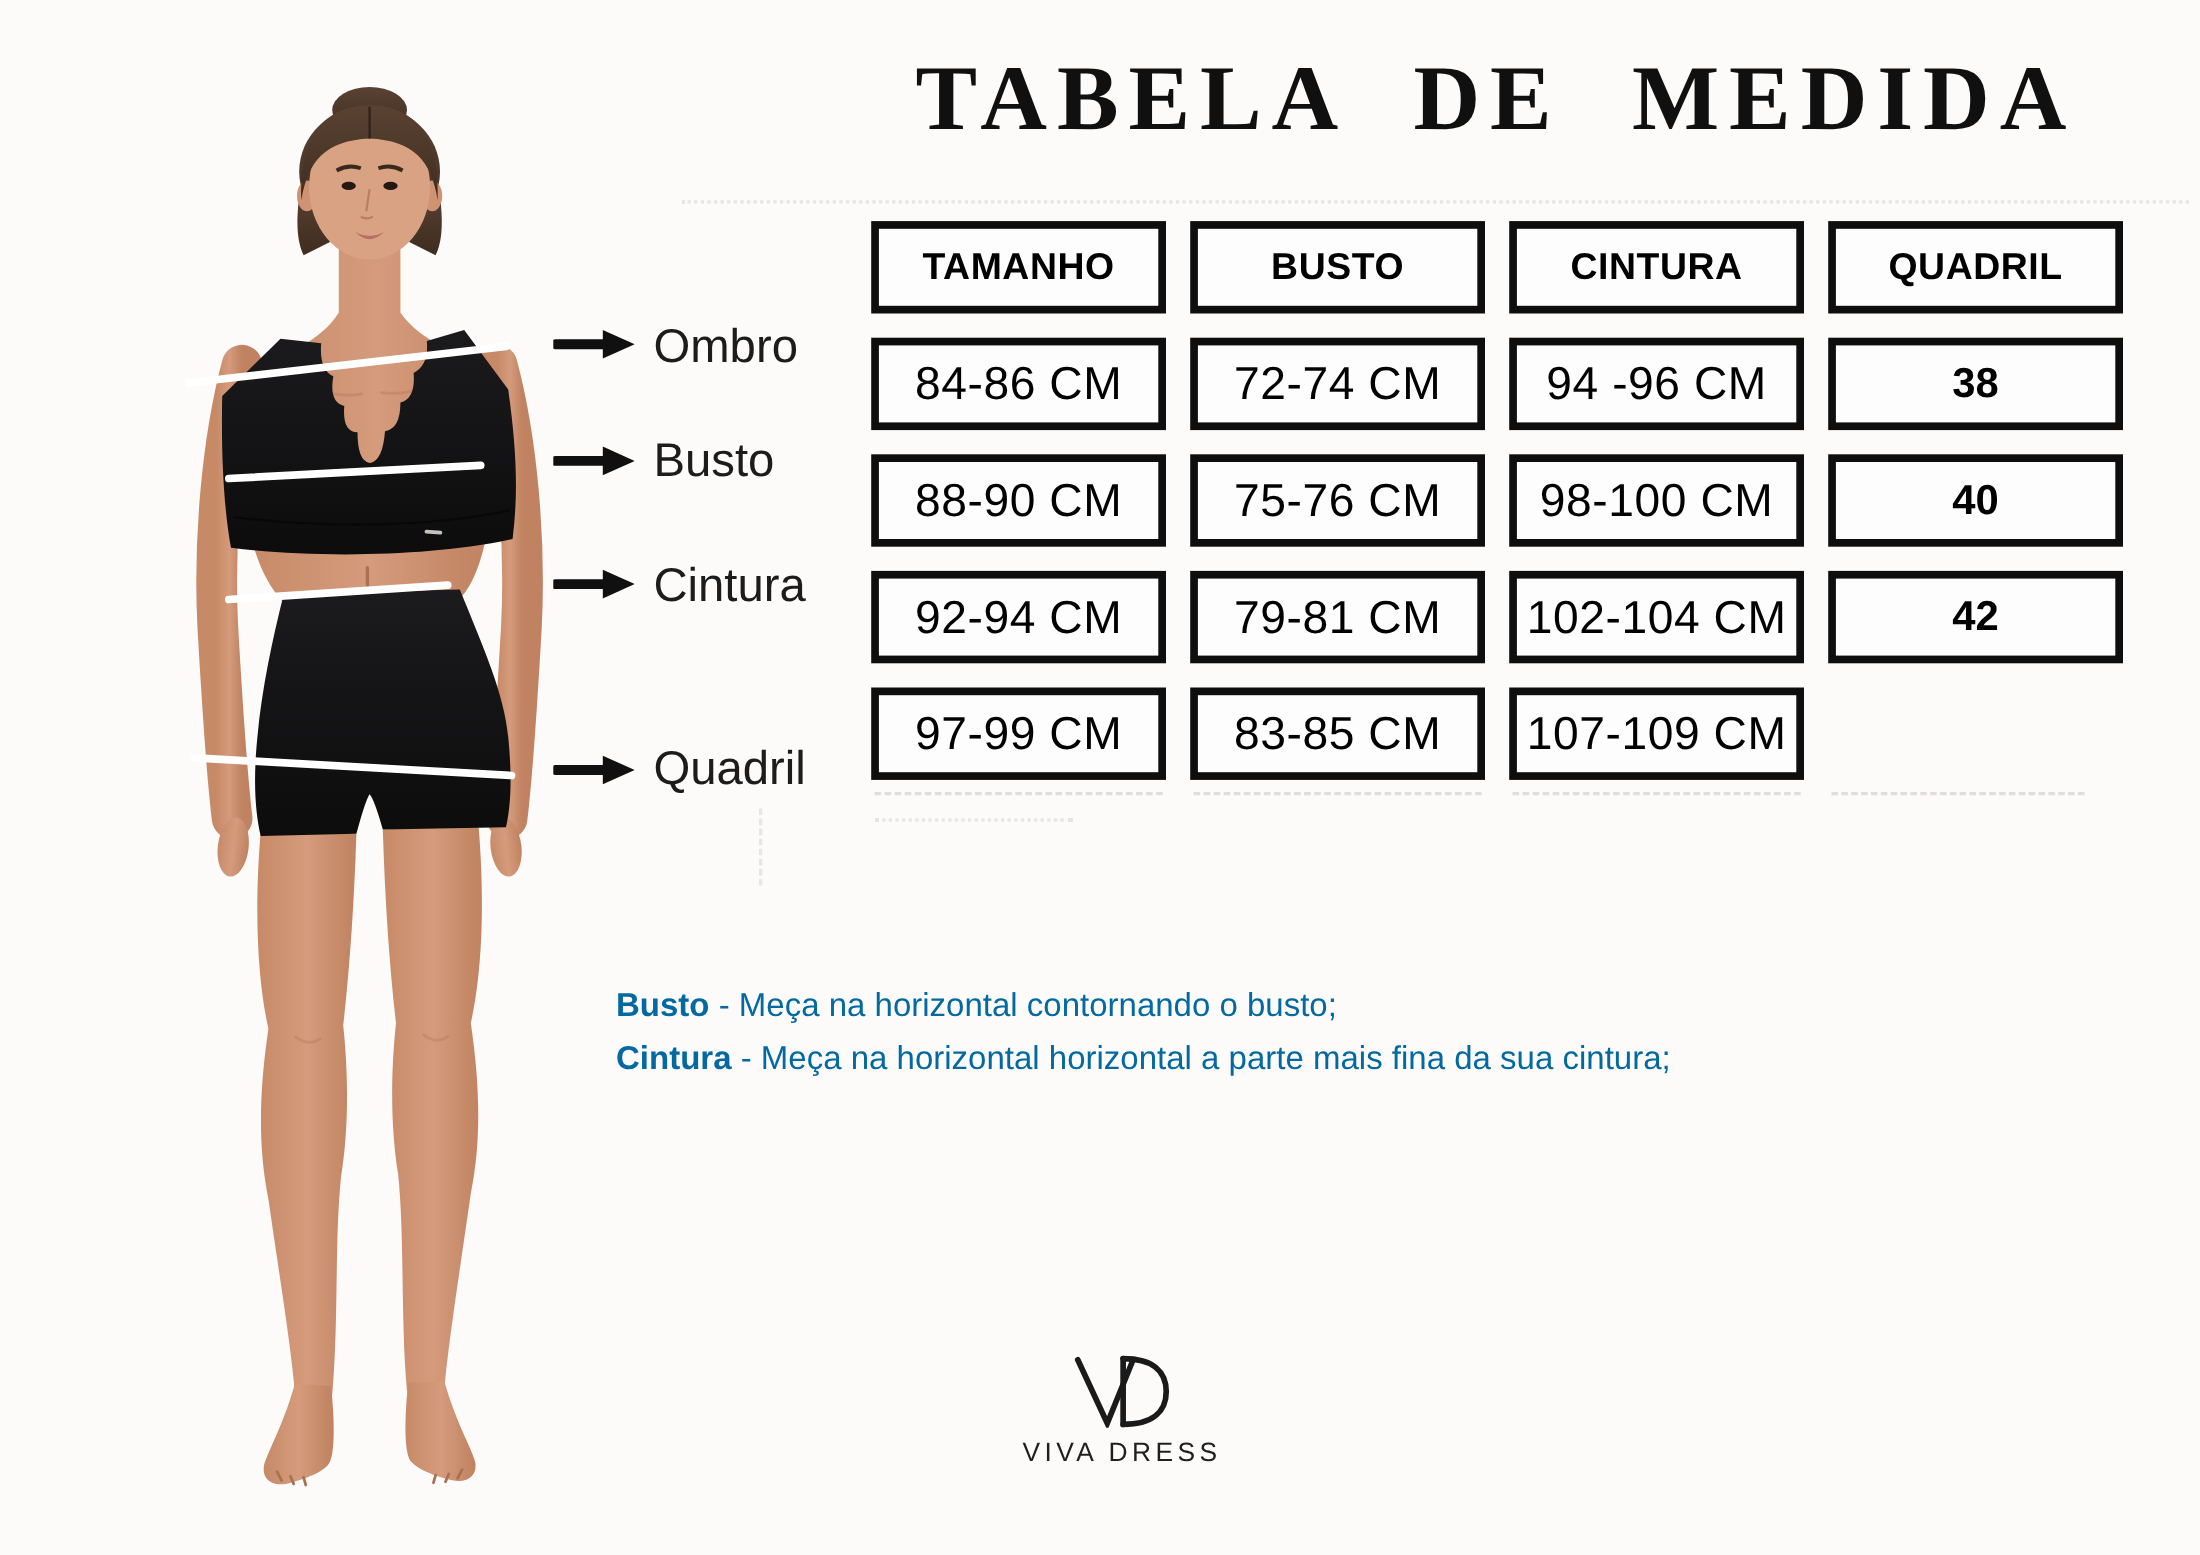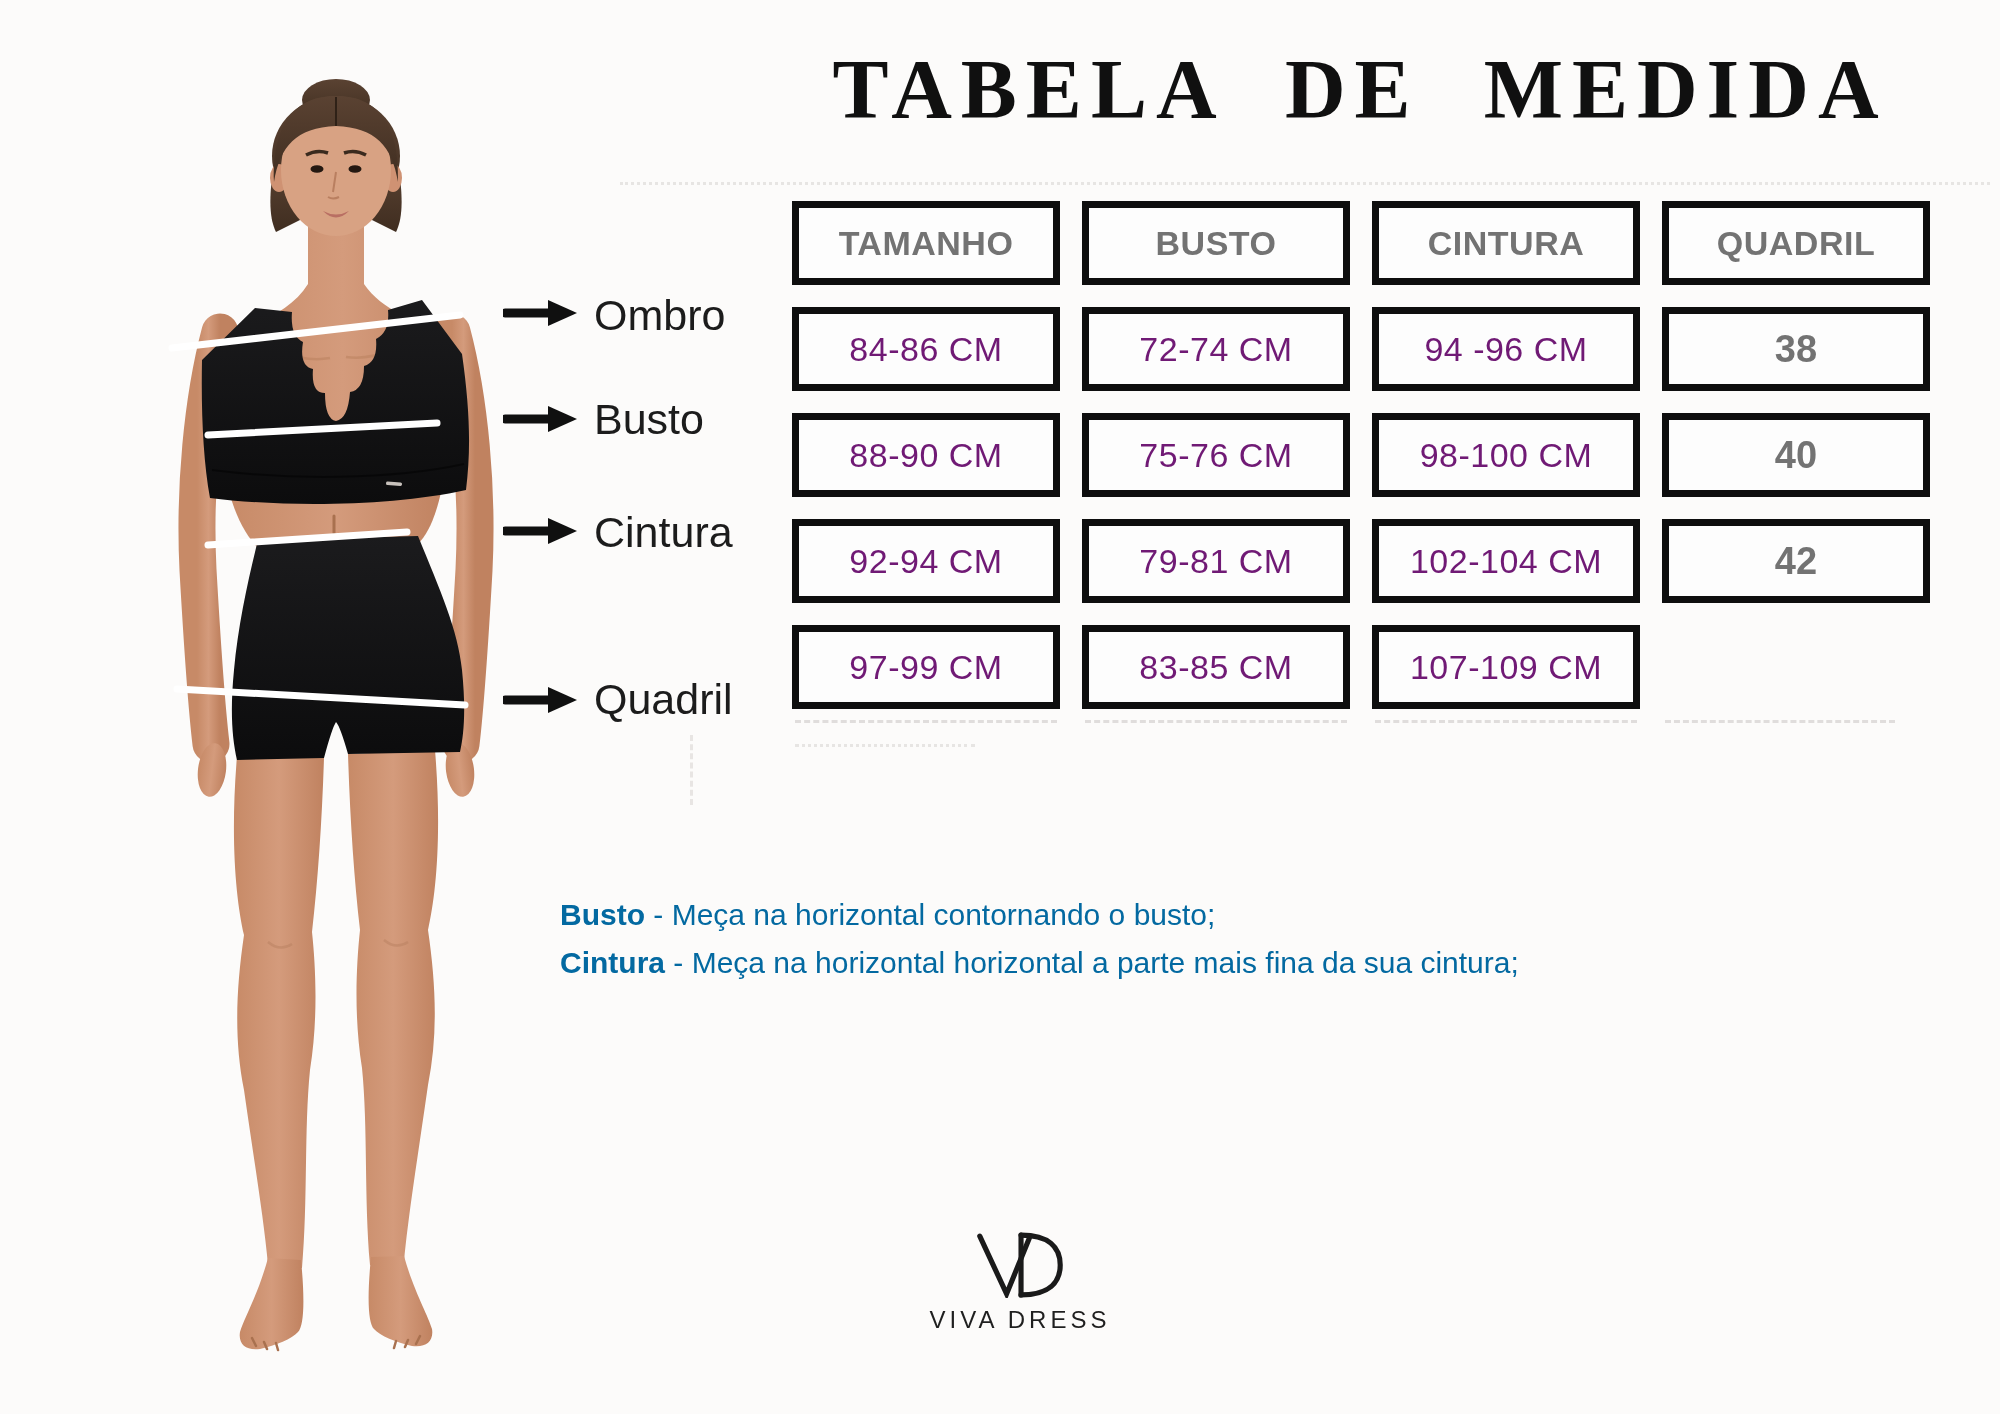--- a/index.html
+++ b/index.html
@@ -16,25 +16,25 @@
 
   
   .size-table{
     position:absolute;left:792px;top:201px;
     display:grid;grid-template-columns:repeat(4,268px);column-gap:22px;
     grid-auto-rows:84px;row-gap:22px;
   }
   .cell{
     border:7px solid #0e0e0e;background:#fdfdfd;
     display:flex;align-items:center;justify-content:center;
-    color:#737373;
+    color:#000000;
   }
   .cell.head{font-size:34px;font-weight:700;letter-spacing:.5px;}
   .cell.size{font-size:38px;font-weight:700;}
-  .cell.val{font-size:34px;font-weight:400;letter-spacing:.5px;color:#701a75;}
+  .cell.val{font-size:42px;font-weight:400;letter-spacing:.5px;color:#000000;}
 
   
   .fig-label{
     position:absolute;left:594px;font-size:43px;font-weight:400;
     color:#1c1c1c;line-height:1;white-space:nowrap;
   }
   .arrow{position:absolute;left:503px;width:74px;height:30px;}
   .arrow svg{display:block;}
 
   

